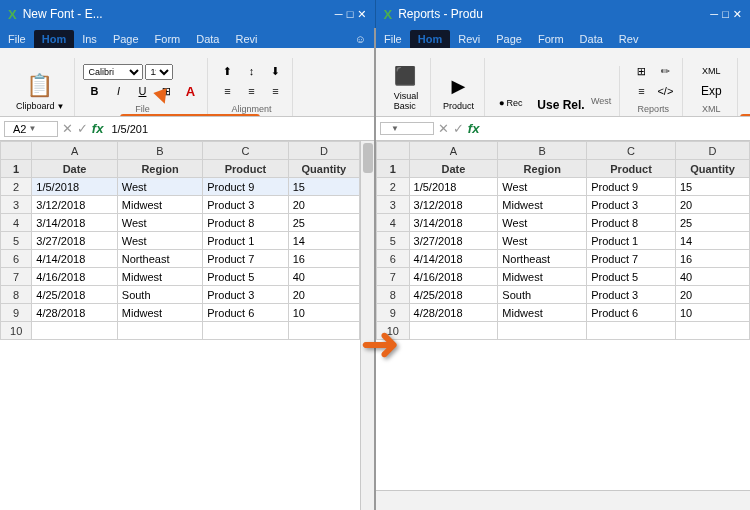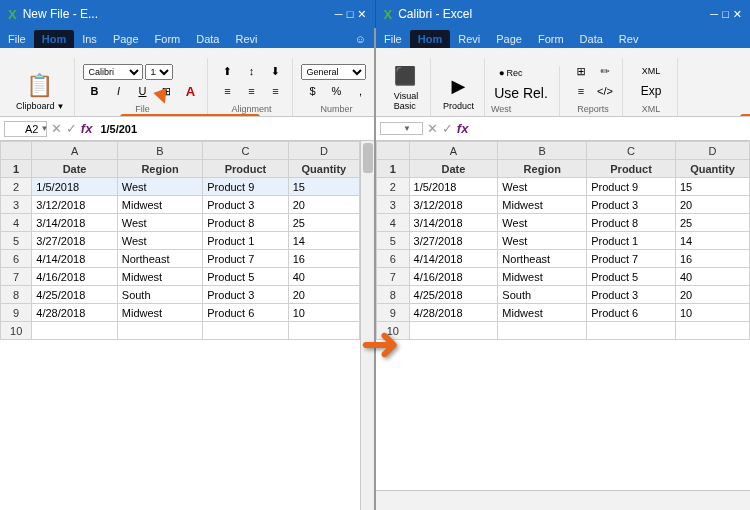--- a/index.html
+++ b/index.html
@@ -163,21 +163,20 @@
     .formula-sep {
       color: #999;
       font-size: 13px;
     }
     .formula-input {
       flex: 1;
       border: none;
       outline: none;
       font-size: 11px;
       padding: 1px 4px;
-      font-weight: bold;
     }
 
     
     .spreadsheet {
       flex: 1;
       overflow: hidden;
       position: relative;
     }
     .sheet-table {
       border-collapse: collapse;
@@ -266,49 +265,49 @@
       height: 50px;
       background: #ddd;
       margin: 0 2px;
     }
 
     
     .name-box {
       display: flex;
       align-items: center;
       border: 1px solid #c0c0c0;
-      padding: 1px 20px;
-      width: 43px;
+      padding: 1px 8px;
+      width: 54px;
       font-size: 11px;
       background: white;
     }
     .name-box-arrow {
       font-size: 8px;
       color: #666;
       margin-left: 2px;
     }
 
-    .formula-icon { color: #701a75; font-style: italic; font-size: 13px; font-weight: bold; }
+    .formula-icon { color: #15803d; font-style: italic; font-size: 13px; font-weight: bold; }
   </style>
 </head>
 <body>
 
 <div class="title-bars">
   <div class="title-bar">
     <span style="color:#4caf50;font-weight:bold;font-size:13px;">X</span>
-    <span>New File - E...</span>
+    <span>New Font - E...</span>
     <div class="title-bar-controls">
       <span style="font-size:11px;cursor:pointer;">─</span>
       <span style="font-size:11px;cursor:pointer;">□</span>
       <span style="font-size:11px;cursor:pointer;">✕</span>
     </div>
   </div>
   <div class="title-bar">
     <span style="color:#4caf50;font-weight:bold;font-size:13px;">X</span>
-    <span>Calibri - Excel</span>
+    <span>Reports - Produ</span>
     <div class="title-bar-controls">
       <span style="font-size:11px;cursor:pointer;">─</span>
       <span style="font-size:11px;cursor:pointer;">□</span>
       <span style="font-size:11px;cursor:pointer;">✕</span>
     </div>
   </div>
 </div>
 
 <div class="main-container">
 
@@ -364,33 +363,20 @@
             </div>
             <div style="display:flex;gap:2px;">
               <div class="ribbon-btn-small">≡</div>
               <div class="ribbon-btn-small" style="text-align:center;">≡</div>
               <div class="ribbon-btn-small" style="text-align:right;">≡</div>
             </div>
           </div>
           <div class="ribbon-group-label">Alignment</div>
         </div>
 
-        <div class="ribbon-group">
-          <div style="display:flex;flex-direction:column;gap:2px;">
-            <select style="font-size:9px;height:16px;width:65px;">
-              <option>General</option>
-            </select>
-            <div style="display:flex;gap:2px;">
-              <div class="ribbon-btn-small">$</div>
-              <div class="ribbon-btn-small">%</div>
-              <div class="ribbon-btn-small">,</div>
-            </div>
-          </div>
-          <div class="ribbon-group-label">Number</div>
-        </div>
 
         <div style="position:absolute;bottom:2px;left:120px;z-index:10;">
           <div style="position:relative;">
             <div style="position:absolute;top:-32px;left:30px;color:#e8651a;font-size:24px;transform:rotate(-20deg);">▼</div>
             <div class="annotation-label">Source Workbook</div>
           </div>
         </div>
       </div>
     </div>
 
@@ -524,26 +510,26 @@
             <div class="icon-lg" style="font-size:18px;">⬛</div>
             <div class="ribbon-btn-label">Visual<br>Basic</div>
           </div>
         </div>
         <div class="ribbon-group">
           <div class="ribbon-btn-large">
             <div class="icon-lg" style="font-size:18px;">▶</div>
             <div class="ribbon-btn-label">Product</div>
           </div>
         </div>
-        <div style="display:flex;flex-direction:column;padding:2px 4px;justify-content:flex-start;">
+        <div style="display:flex;flex-direction:row;padding:2px 4px;justify-content:flex-start;">
           <div style="display:flex;gap:2px;">
             <div class="ribbon-btn-small" style="width:40px;font-size:9px;">⏺ Rec</div>
           </div>
           <div style="display:flex;gap:2px;margin-top:2px;">
-            <div class="ribbon-btn-small" style="width:60px;font-size:14px;">Use Rel.</div>
+            <div class="ribbon-btn-small" style="width:60px;font-size:12px;font-weight:bold;">Use Rel.</div>
           </div>
           <div class="ribbon-group-label">West</div>
         </div>
         <div class="ribbon-divider"></div>
         <div class="ribbon-group">
           <div style="display:flex;flex-direction:column;gap:2px;">
             <div style="display:flex;gap:2px;">
               <div class="ribbon-btn-small">⊞</div>
               <div class="ribbon-btn-small">✏</div>
             </div>

